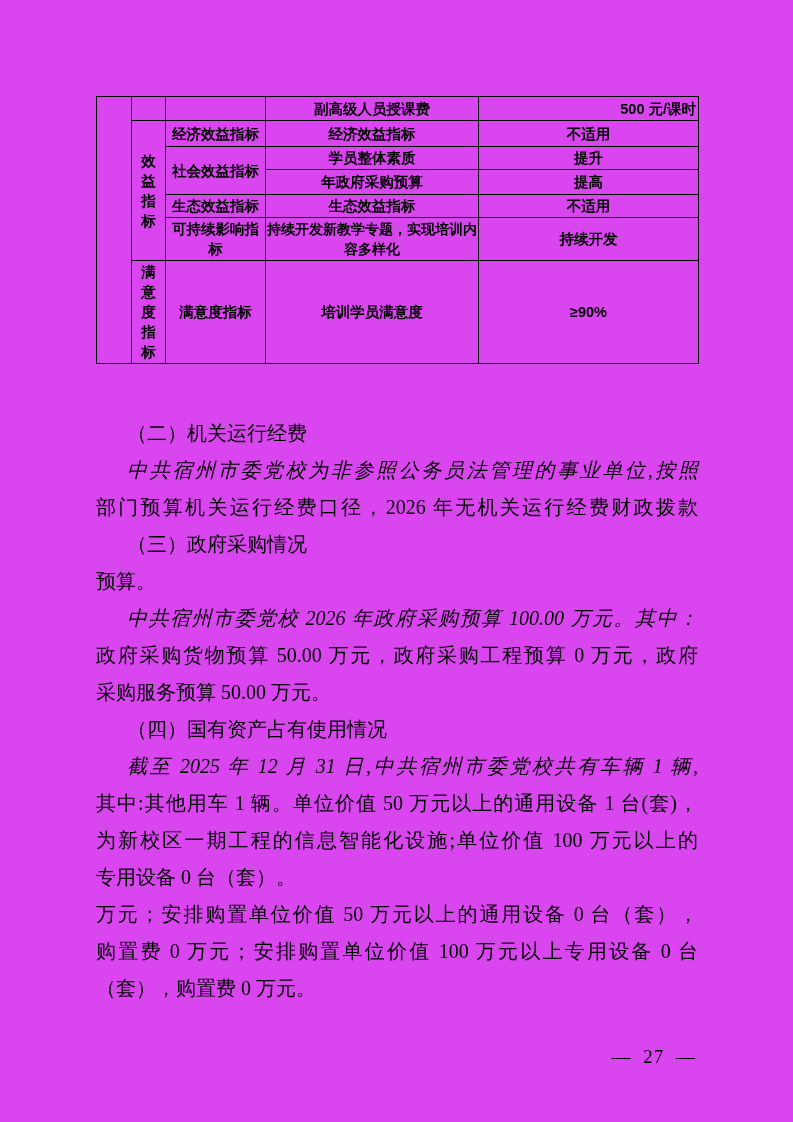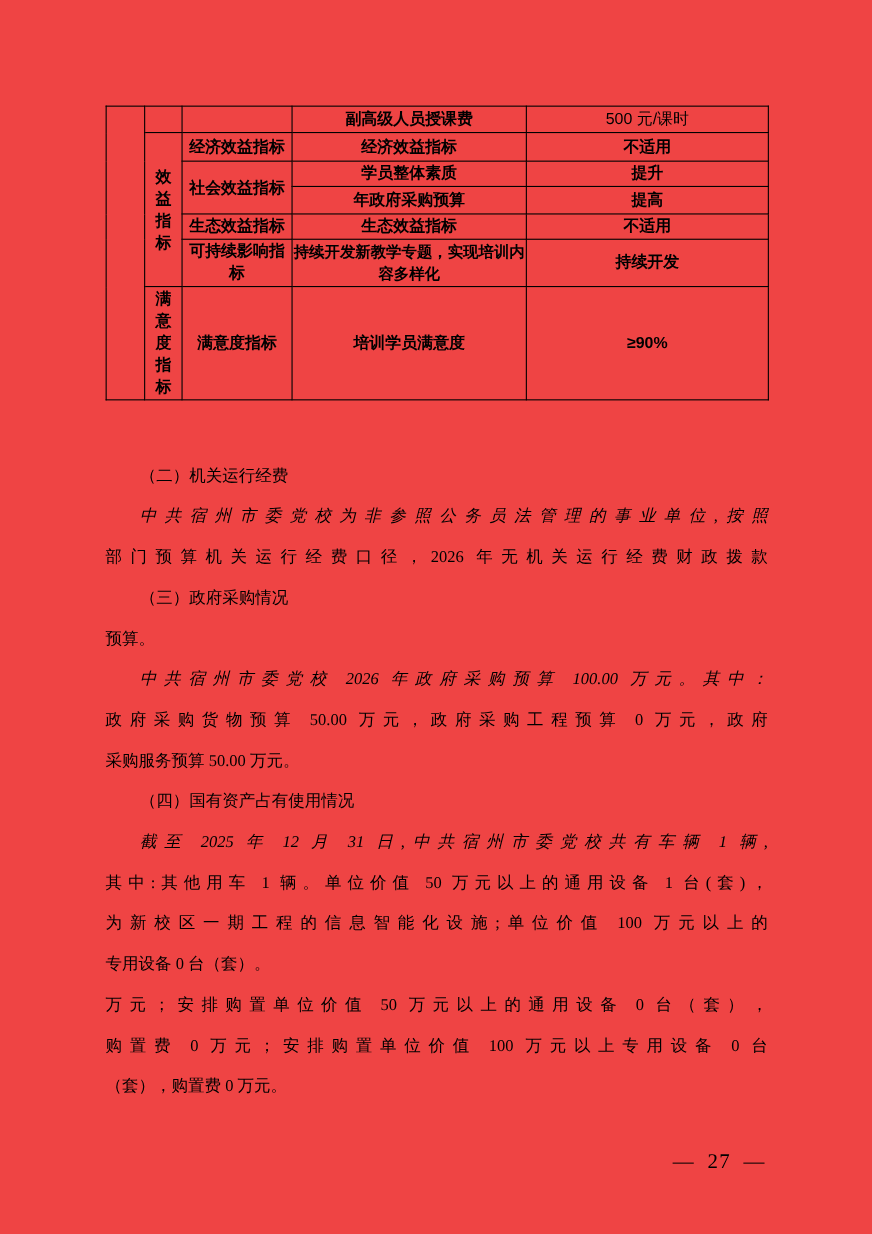--- a/index.html
+++ b/index.html
@@ -1,19 +1,19 @@
 <!DOCTYPE html>
 <html><head>
 <meta charset="utf-8">
 <style>
   html,body{margin:0;padding:0;background:#ffffff;}
   .page{
     position:relative;
     width:793px;height:1122px;
-    background:#ef4444;color:#000000;
+    background:#d946ef;color:#000000;
     font-family:"Liberation Serif","DejaVu Serif",serif;
     overflow:hidden;
   }
 
   
   .perf-table{
     position:absolute;left:96px;top:96px;
     width:602px;
     border-collapse:collapse;table-layout:fixed;
     font-family:"Liberation Sans","DejaVu Sans",sans-serif;
@@ -28,31 +28,31 @@
     overflow:hidden;
   }
   .perf-table tr.h24{height:24px;}
   .perf-table tr.h26{height:26px;}
   .perf-table tr.h23{height:23px;}
   .perf-table tr.h25{height:25px;}
   .perf-table tr.h31{height:17px;}
   .perf-table tr.h42{height:42px;}
   .perf-table tr.h103{height:103px;}
   .perf-table td.tight{font-size:14px;padding:1px 0;}
-  .perf-table td.num-val{font-weight:normal;}
+  .perf-table td.num-val{font-weight:bold;text-align:right;}
   .vert{
     display:inline-block;width:1em;
     word-break:break-all;line-height:20px;
     text-align:left;
   }
 
   
   .text-block{
     position:absolute;left:96px;top:415px;width:602px;
-    font-size:15px;
+    font-size:20px;
   }
   .line{height:37px;line-height:37px;}
   .line.h{padding-left:31px;}
   .line.f{padding-left:31px;text-align:justify;text-align-last:justify;font-style:italic;}
   .line.m{text-align:justify;text-align-last:justify;}
   .line.l{text-align:left;}
 
   
   .page-number{
     position:absolute;left:96px;top:1046px;width:600px;

